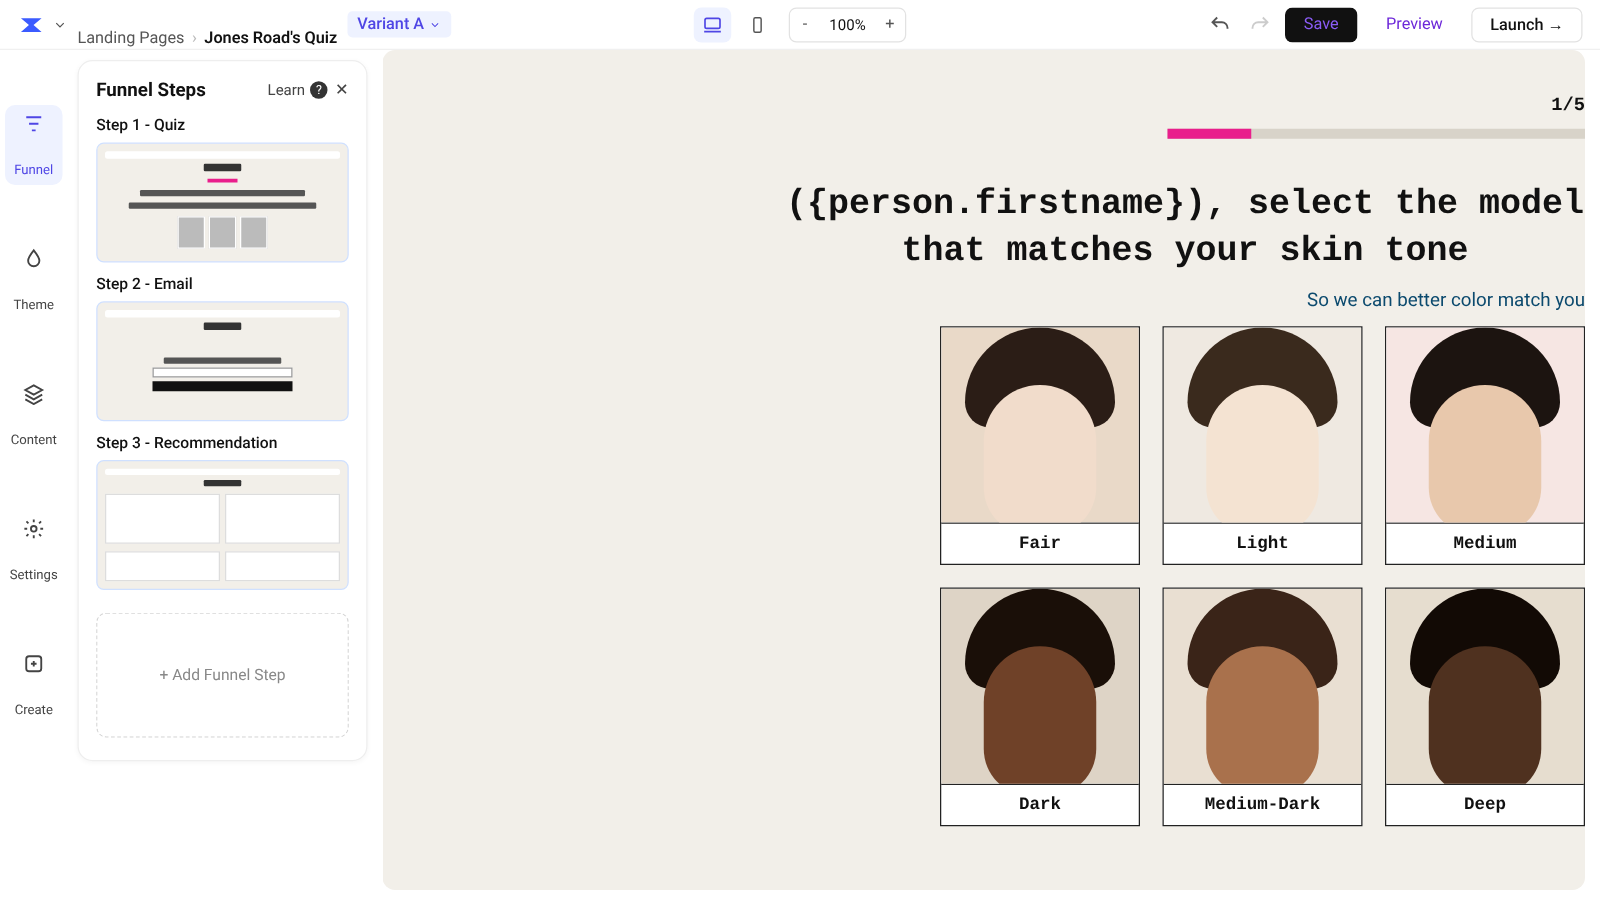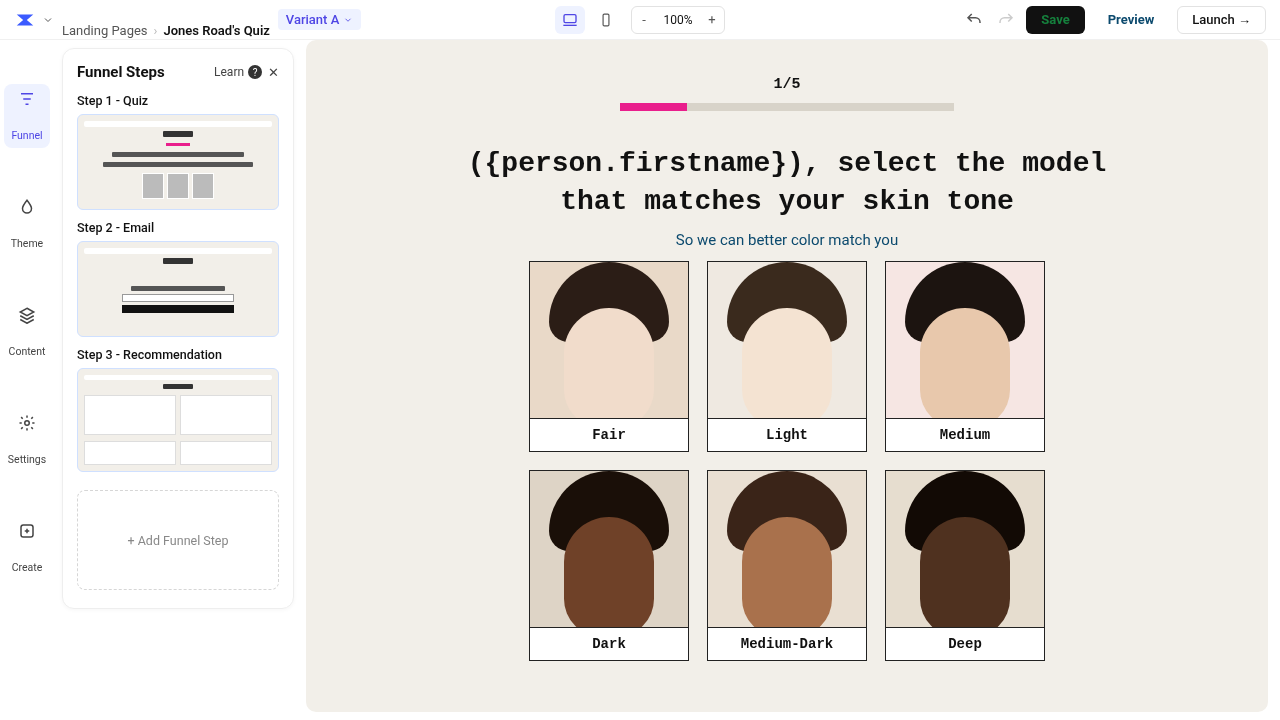--- a/index.html
+++ b/index.html
@@ -21,22 +21,22 @@
 .device-btn.active { background: #eef2ff; color: #4f46e5; }
 
 .zoom { display: flex; align-items: center; border: 1px solid #e2e2e2; border-radius: 6px; height: 28px; }
 .zoom-btn { width: 24px; text-align: center; color: #555; cursor: pointer; }
 .zoom-val { width: 44px; text-align: center; font-size: 12px; }
 
 .right-controls { margin-left: auto; display: flex; align-items: center; gap: 8px; }
 .icon-btn { color: #555; display: flex; align-items: center; justify-content: center; width: 24px; height: 24px; }
 .icon-btn.disabled { color: #ccc; }
 .btn { height: 28px; padding: 0 14px; border-radius: 6px; font-size: 13px; display: flex; align-items: center; border: 1px solid transparent; cursor:pointer; }
-.btn-save { background: #111; color: #15803d; font-weight: 700; }
-.btn-preview { color: #0c4a6e; font-weight: bold; }
+.btn-save { background: #111; color: #8b5cf6; font-weight: 400; }
+.btn-preview { color: #6d28d9; }
 .btn-launch { border: 1px solid #e2e2e2; color: #111; font-weight: 500; gap: 4px; }
 
 
 .rail { position: fixed; top: 40px; left: 0; width: 54px; height: calc(100% - 40px); display: flex; flex-direction: column; align-items: center; padding-top: 10px; gap: 10px; }
 .rail-item { width: 46px; display: flex; flex-direction: column; align-items: center; gap: 21px; padding: 6px 0; border-radius: 8px; font-size: 10.5px; color: #444; margin-top: 34px; }
 .rail-item.active { background: #eef2ff; color: #4f46e5; }
 .rail-item svg { width: 18px; height: 18px; }
 
 
 .panel { position: fixed; top: 48px; left: 62px; width: 232px; background: #fff; border: 1px solid #eee; border-radius: 12px; padding: 14px 14px 18px; box-shadow: 0 1px 4px rgba(0,0,0,0.04); }
@@ -53,21 +53,21 @@
 .th-bar { height:3px; width:24px; background:#e91e8c; margin:2px auto 0; }
 .th-text { height:5px; background:#555; border-radius:1px; }
 .th-row { display:flex; gap:3px; justify-content:center; margin-top:2px; }
 .th-face { width:22px; height:26px; background:#bbb; border:1px solid #fff; }
 .th-block { flex:1; background:#fff; border:1px solid #ddd; height:40px; }
 
 .add-step { margin-top: 18px; border: 1.5px dashed #d6d6d6; border-radius: 8px; height: 100px; display: flex; align-items: center; justify-content: center; color: #888; font-size: 12.5px; }
 
 
 .canvas-wrap { position: fixed; top: 40px; left: 306px; right: 12px; bottom: 8px; background: #f2efe9; border-radius: 10px; overflow: auto; }
-.canvas-inner { width: 100%; display: flex; flex-direction: column; align-items: center; padding: 36px 0 40px; }
+.canvas-inner { width: 100%; display: flex; flex-direction: column; align-items: flex-end; padding: 36px 0 40px; }
 
 .progress-label { font-family: "Courier New", monospace; font-size: 15px; font-weight: 600; margin-bottom: 10px; }
 .progress { width: 334px; height: 8px; background: #d8d3c9; margin-bottom: 34px; position: relative; }
 .progress-fill { position: absolute; left:0; top:0; height:100%; width:20%; background:#e91e8c; }
 
 .headline { font-family: "Courier New", monospace; font-size: 28px; font-weight: 600; text-align: center; line-height: 1.35; max-width: 640px; }
 .subhead { margin-top: 10px; font-size: 15px; color: #0c4a6e; }
 
 .grid { margin-top: 12px; display: grid; grid-template-columns: repeat(3, 160px); grid-auto-rows: auto; gap: 18px; }
 .card { border: 1.5px solid #222; background: #fff; display:flex; flex-direction:column; }

